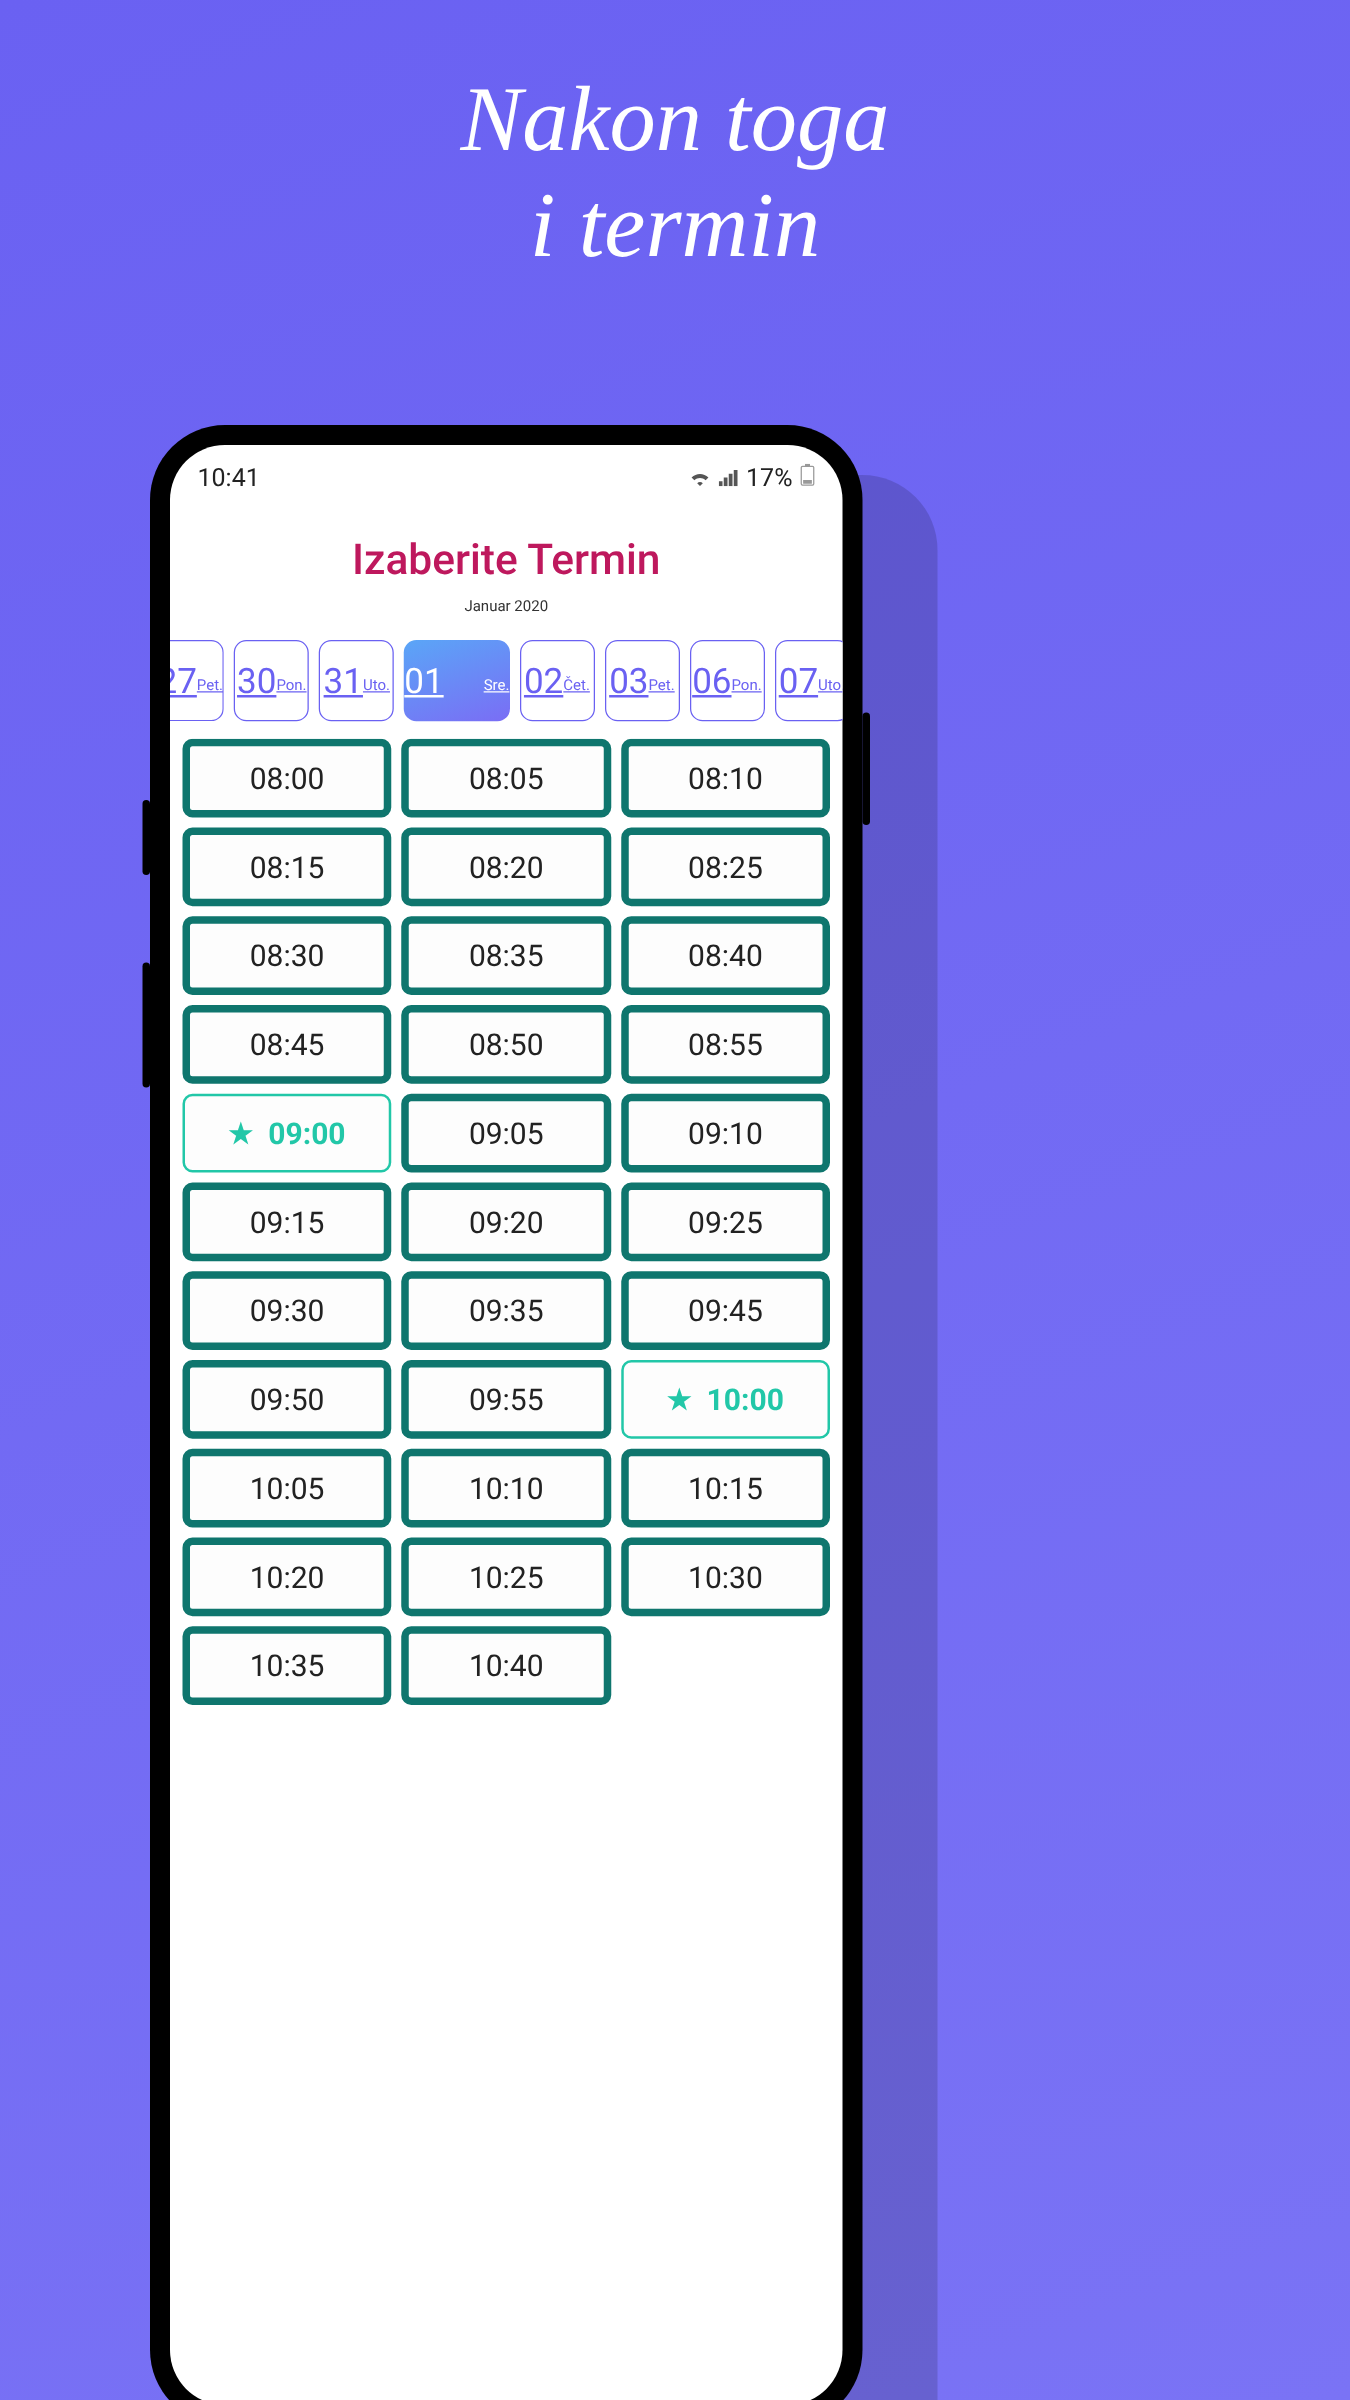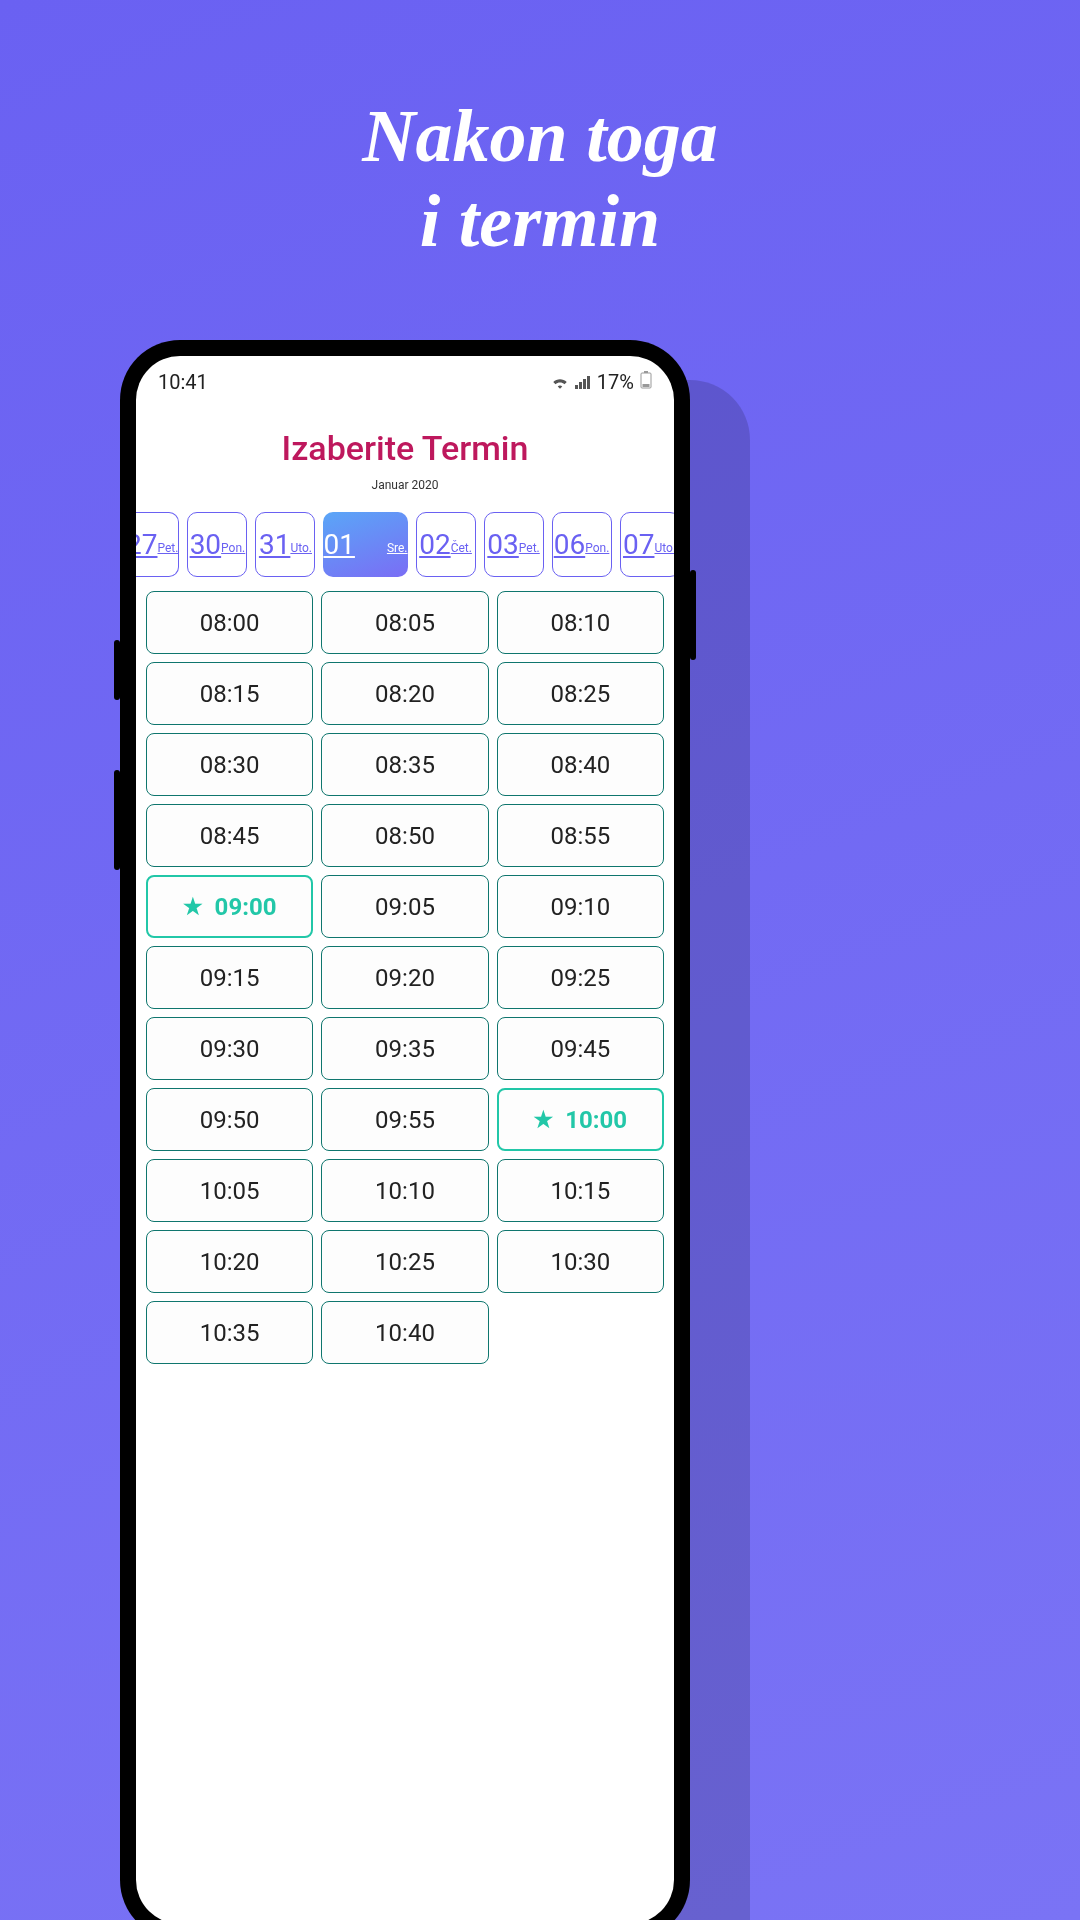--- a/index.html
+++ b/index.html
@@ -6,25 +6,25 @@
   html, body { width: 1080px; height: 1920px; }
   body {
     background: linear-gradient(160deg, #6a61f2 0%, #7a73f5 100%);
     font-family: -apple-system, BlinkMacSystemFont, "Segoe UI", Roboto, Helvetica, Arial, sans-serif;
     overflow: hidden;
     position: relative;
   }
   .promo-title {
     color: #fff;
     text-align: center;
-    font-weight: 700;
+    font-weight: 400;
     font-style: italic;
     font-size: 74px;
     line-height: 1.15;
-    margin-top: 94px;
+    margin-top: 54px;
     font-family: Georgia, 'Times New Roman', serif;
   }
   .phone-shadow {
     position: absolute;
     top: 380px;
     left: 180px;
     width: 570px;
     height: 1600px;
     background: rgba(0,0,0,0.15);
     border-radius: 60px;
@@ -128,21 +128,21 @@
   .date-day { font-size: 12px; margin-top: 6px; }
   .time-grid {
     display: grid;
     grid-template-columns: repeat(3, 1fr);
     gap: 8px;
     padding: 0 10px;
     overflow: hidden;
   }
   .time-slot {
     height: 63px;
-    border: 1px solid #0f766e;
+    border: 6px solid #0f766e;
     border-radius: 8px;
     display: flex;
     align-items: center;
     justify-content: center;
     font-size: 24px;
     color: #222;
     background: #fdfdfd;
   }
   .time-slot.starred {
     border: 2.5px solid #22c7a8;

